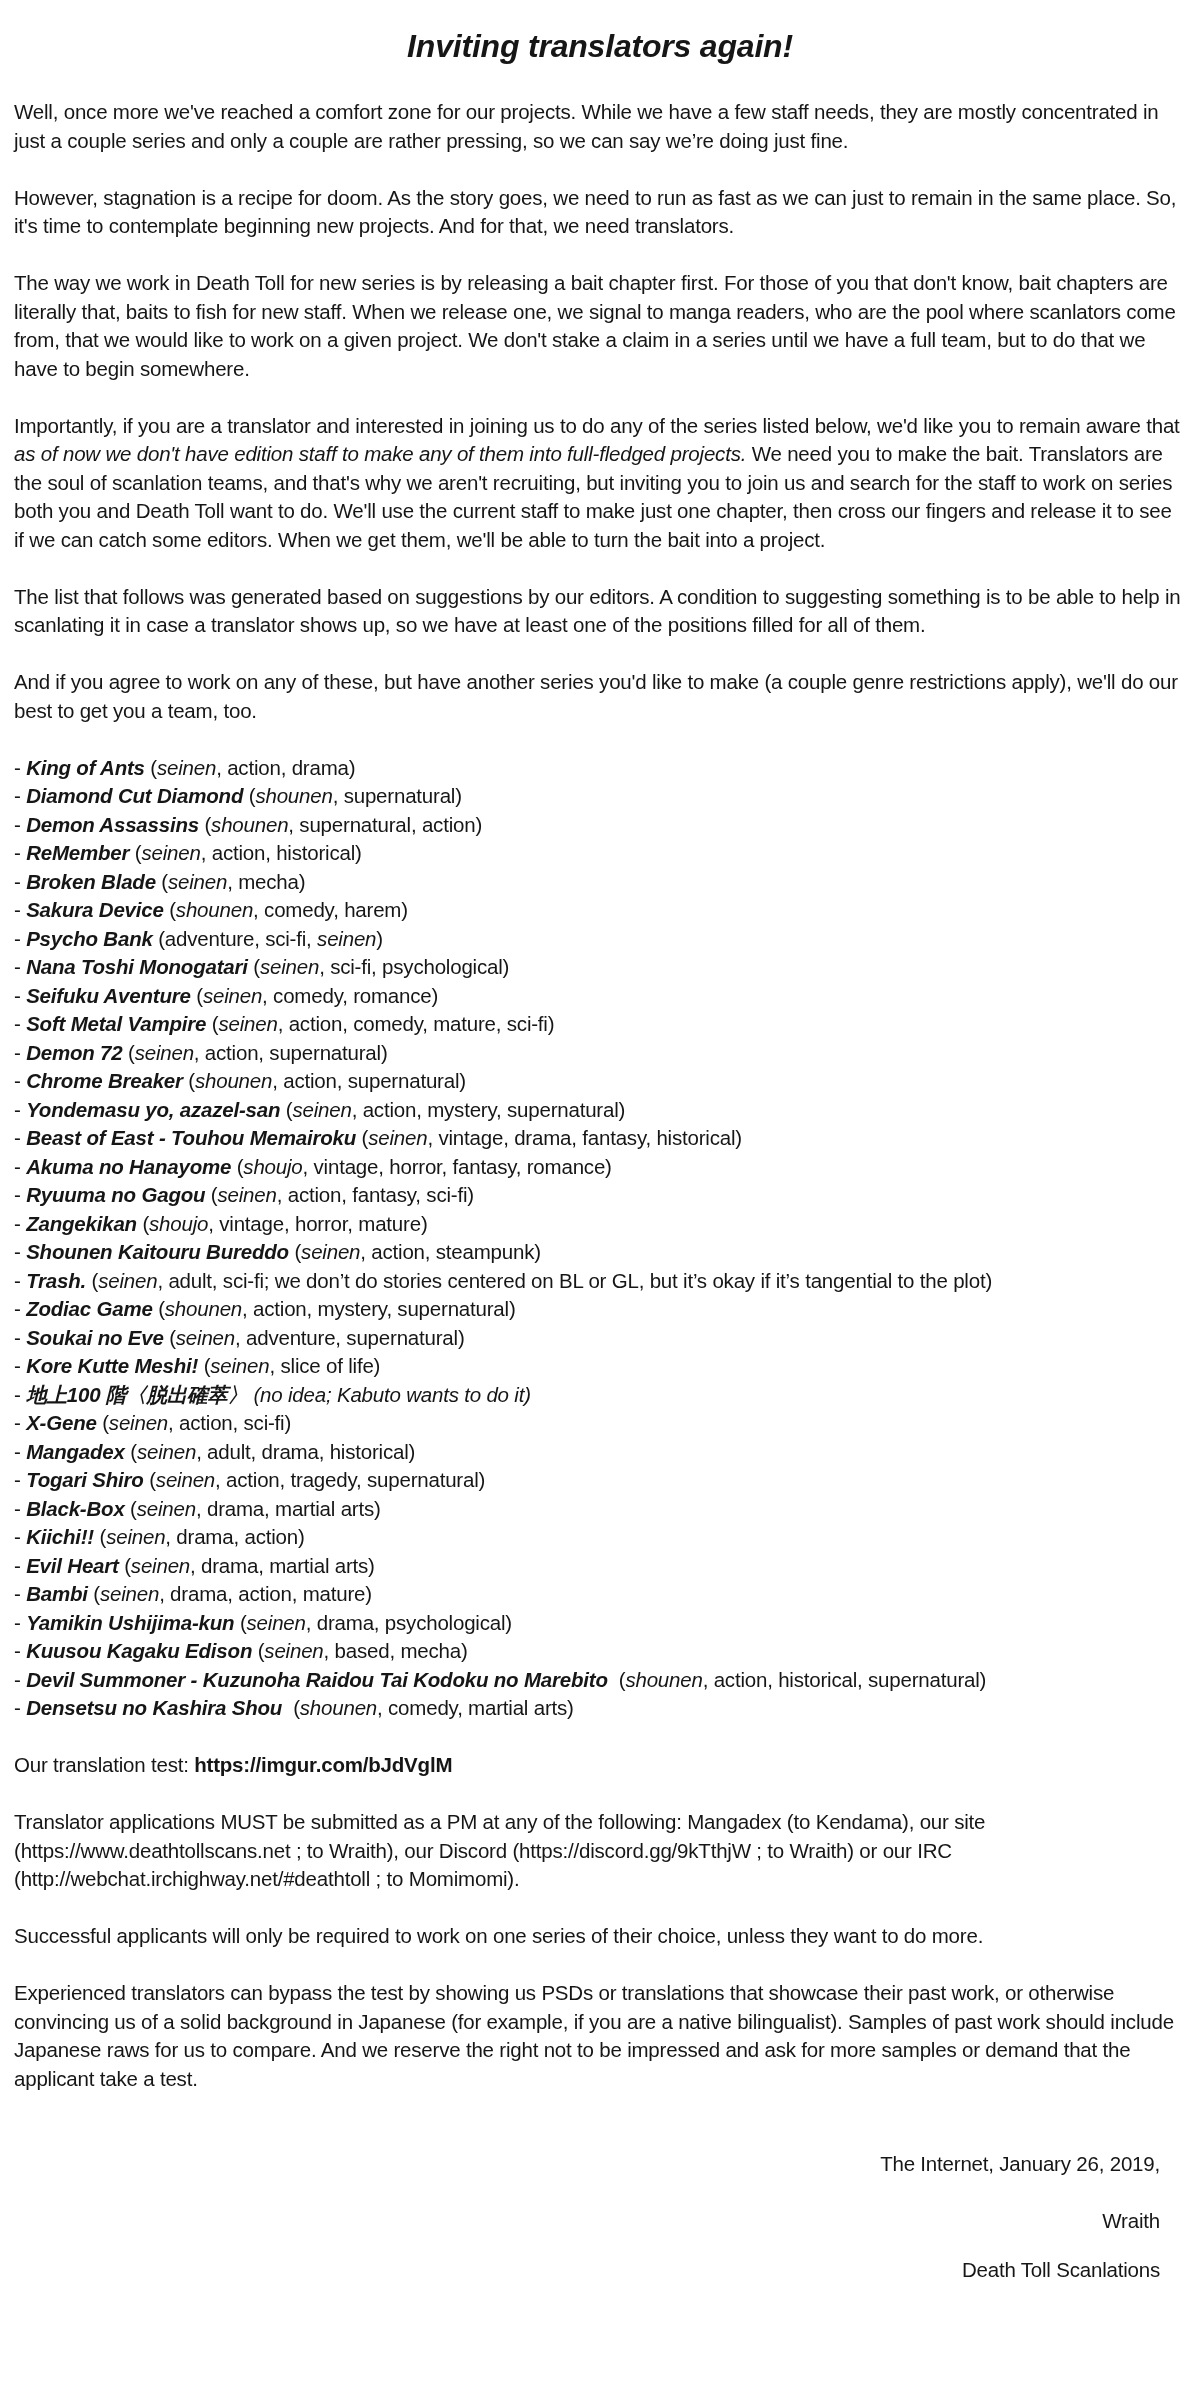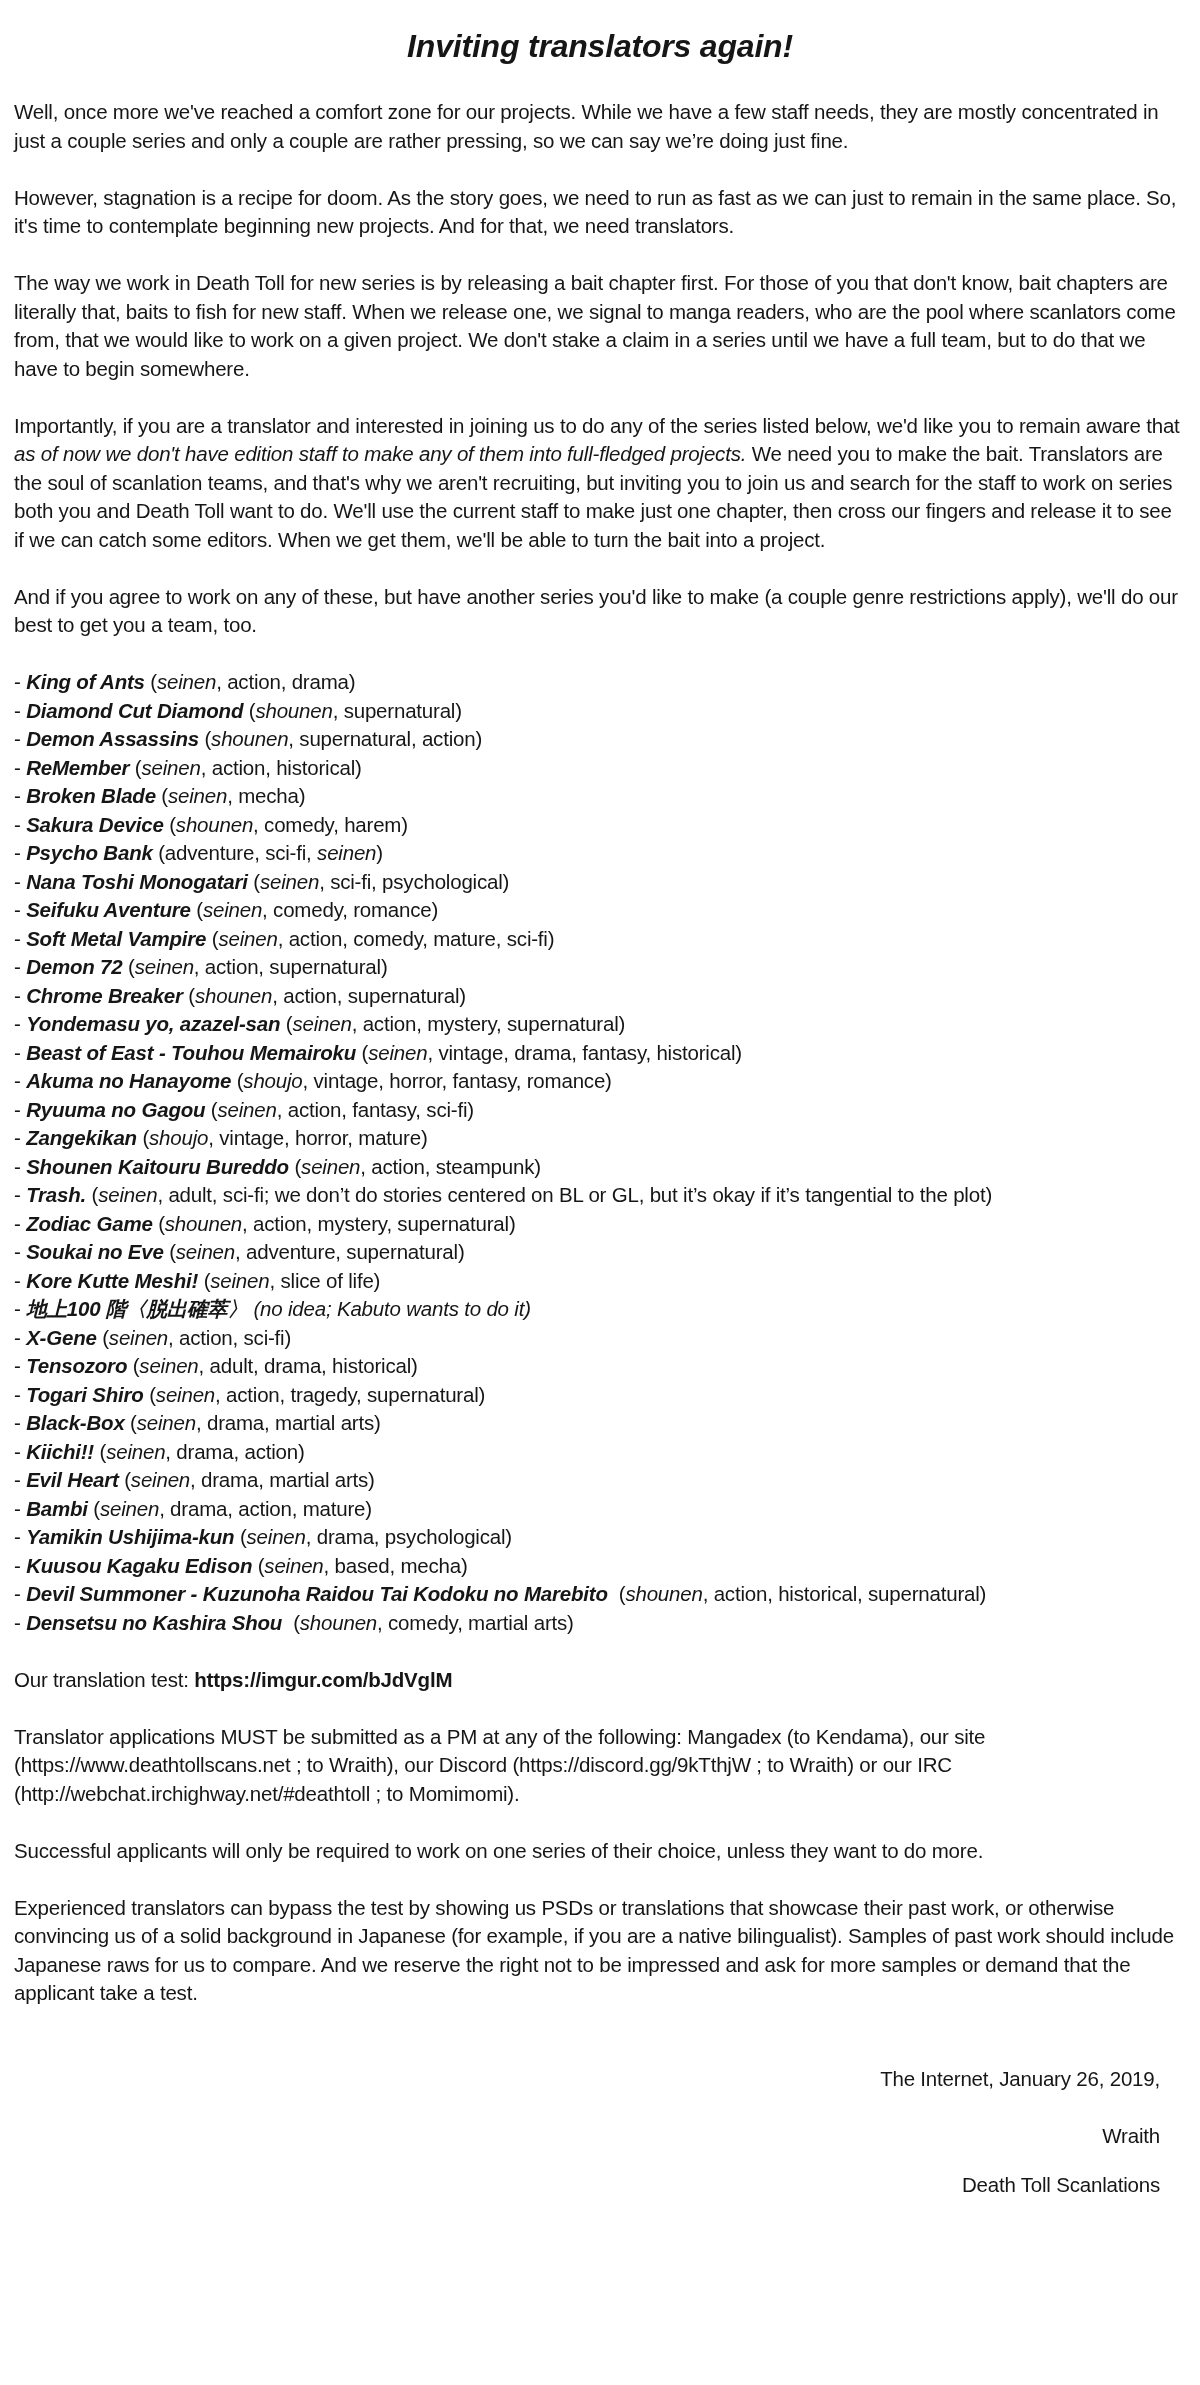--- a/index.html
+++ b/index.html
@@ -39,20 +39,21 @@
 <body>
 
 <div class="page">
 
   <h1 class="title">Inviting translators again!</h1>
 
   <p class="para first-para">Well, once more we've reached a comfort zone for our projects. While we have a few staff needs, they are mostly concentrated in just a couple series and only a couple are rather pressing, so we can say we’re doing just fine.</p>
   <p class="para">However, stagnation is a recipe for doom. As the story goes, we need to run as fast as we can just to remain in the same place. So, it's time to contemplate beginning new projects. And for that, we need translators.</p>
   <p class="para">The way we work in Death Toll for new series is by releasing a bait chapter first. For those of you that don't know, bait chapters are literally that, baits to fish for new staff. When we release one, we signal to manga readers, who are the pool where scanlators come from, that we would like to work on a given project. We don't stake a claim in a series until we have a full team, but to do that we have to begin somewhere.</p>
   <p class="para"><span>Importantly, if you are a translator and interested in joining us to do any of the series listed below, we'd like you to remain aware that </span><span style="font-style: italic;">as of now we don't have edition staff to make any of them into full-fledged projects.</span><span> We need you to make the bait. Translators are the soul of scanlation teams, and that's why we aren't recruiting, but inviting you to join us and search for the staff to work on series both you and Death Toll want to do. We'll use the current staff to make just one chapter, then cross our fingers and release it to see if we can catch some editors. When we get them, we'll be able to turn the bait into a project.</span></p>
+  <p class="para">The list that follows was generated based on suggestions by our editors. A condition to suggesting something is to be able to help in scanlating it in case a translator shows up, so we have at least one of the positions filled for all of them.</p>
   <p class="para">And if you agree to work on any of these, but have another series you'd like to make (a couple genre restrictions apply), we'll do our best to get you a team, too.</p>
 
   <div class="series-list">
     <div class="series-item"><span>- </span><span style="font-weight: bold; font-style: italic;">King of Ants</span><span> (</span><span style="font-style: italic;">seinen</span><span>, action, drama)</span></div>
     <div class="series-item"><span>- </span><span style="font-weight: bold; font-style: italic;">Diamond Cut Diamond</span><span> (</span><span style="font-style: italic;">shounen</span><span>, supernatural)</span></div>
     <div class="series-item"><span>- </span><span style="font-weight: bold; font-style: italic;">Demon Assassins</span><span> (</span><span style="font-style: italic;">shounen</span><span>, supernatural, action)</span></div>
     <div class="series-item"><span>- </span><span style="font-weight: bold; font-style: italic;">ReMember</span><span> (</span><span style="font-style: italic;">seinen</span><span>, action, historical)</span></div>
     <div class="series-item"><span>- </span><span style="font-weight: bold; font-style: italic;">Broken Blade</span><span> (</span><span style="font-style: italic;">seinen</span><span>, mecha)</span></div>
     <div class="series-item"><span>- </span><span style="font-weight: bold; font-style: italic;">Sakura Device</span><span> (</span><span style="font-style: italic;">shounen</span><span>, comedy, harem)</span></div>
     <div class="series-item"><span>- </span><span style="font-weight: bold; font-style: italic;">Psycho Bank</span><span> (adventure, sci-fi, </span><span style="font-style: italic;">seinen</span><span>)</span></div>
@@ -66,21 +67,21 @@
     <div class="series-item"><span>- </span><span style="font-weight: bold; font-style: italic;">Akuma no Hanayome</span><span> (</span><span style="font-style: italic;">shoujo</span><span>, vintage, horror, fantasy, romance)</span></div>
     <div class="series-item"><span>- </span><span style="font-weight: bold; font-style: italic;">Ryuuma no Gagou</span><span> (</span><span style="font-style: italic;">seinen</span><span>, action, fantasy, sci-fi)</span></div>
     <div class="series-item"><span>- </span><span style="font-weight: bold; font-style: italic;">Zangekikan</span><span> (</span><span style="font-style: italic;">shoujo</span><span>, vintage, horror, mature)</span></div>
     <div class="series-item"><span>- </span><span style="font-weight: bold; font-style: italic;">Shounen Kaitouru Bureddo</span><span> (</span><span style="font-style: italic;">seinen</span><span>, action, steampunk)</span></div>
     <div class="series-item"><span>- </span><span style="font-weight: bold; font-style: italic;">Trash.</span><span> (</span><span style="font-style: italic;">seinen</span><span>, adult, sci-fi; we don’t do stories centered on BL or GL, but it’s okay if it’s tangential to the plot)</span></div>
     <div class="series-item"><span>- </span><span style="font-weight: bold; font-style: italic;">Zodiac Game</span><span> (</span><span style="font-style: italic;">shounen</span><span>, action, mystery, supernatural)</span></div>
     <div class="series-item"><span>- </span><span style="font-weight: bold; font-style: italic;">Soukai no Eve</span><span> (</span><span style="font-style: italic;">seinen</span><span>, adventure, supernatural)</span></div>
     <div class="series-item"><span>- </span><span style="font-weight: bold; font-style: italic;">Kore Kutte Meshi!</span><span> (</span><span style="font-style: italic;">seinen</span><span>, slice of life)</span></div>
     <div class="series-item"><span>- </span><span style="font-weight: bold; font-style: italic;">地上100 階〈脱出確萃〉</span><span> </span><span style="font-style: italic;">(no idea; Kabuto wants to do it)</span></div>
     <div class="series-item"><span>- </span><span style="font-weight: bold; font-style: italic;">X-Gene</span><span> (</span><span style="font-style: italic;">seinen</span><span>, action, sci-fi)</span></div>
-    <div class="series-item"><span>- </span><span style="font-weight: bold; font-style: italic;">Tensozoro</span><span> (</span><span style="font-style: italic;">seinen</span><span>, adult, drama, historical)</span></div>
+    <div class="series-item"><span>- </span><span style="font-weight: bold; font-style: italic;">Mangadex</span><span> (</span><span style="font-style: italic;">seinen</span><span>, adult, drama, historical)</span></div>
     <div class="series-item"><span>- </span><span style="font-weight: bold; font-style: italic;">Togari Shiro</span><span> (</span><span style="font-style: italic;">seinen</span><span>, action, tragedy, supernatural)</span></div>
     <div class="series-item"><span>- </span><span style="font-weight: bold; font-style: italic;">Black-Box</span><span> (</span><span style="font-style: italic;">seinen</span><span>, drama, martial arts)</span></div>
     <div class="series-item"><span>- </span><span style="font-weight: bold; font-style: italic;">Kiichi!!</span><span> (</span><span style="font-style: italic;">seinen</span><span>, drama, action)</span></div>
     <div class="series-item"><span>- </span><span style="font-weight: bold; font-style: italic;">Evil Heart</span><span> (</span><span style="font-style: italic;">seinen</span><span>, drama, martial arts)</span></div>
     <div class="series-item"><span>- </span><span style="font-weight: bold; font-style: italic;">Bambi</span><span> (</span><span style="font-style: italic;">seinen</span><span>, drama, action, mature)</span></div>
     <div class="series-item"><span>- </span><span style="font-weight: bold; font-style: italic;">Yamikin Ushijima-kun</span><span> (</span><span style="font-style: italic;">seinen</span><span>, drama, psychological)</span></div>
     <div class="series-item"><span>- </span><span style="font-weight: bold; font-style: italic;">Kuusou Kagaku Edison</span><span> (</span><span style="font-style: italic;">seinen</span><span>, based, mecha)</span></div>
     <div class="series-item"><span>- </span><span style="font-weight: bold; font-style: italic;">Devil Summoner - Kuzunoha Raidou Tai Kodoku no Marebito</span><span>  (</span><span style="font-style: italic;">shounen</span><span>, action, historical, supernatural)</span></div>
     <div class="series-item"><span>- </span><span style="font-weight: bold; font-style: italic;">Densetsu no Kashira Shou</span><span>  (</span><span style="font-style: italic;">shounen</span><span>, comedy, martial arts)</span></div>
   </div>

